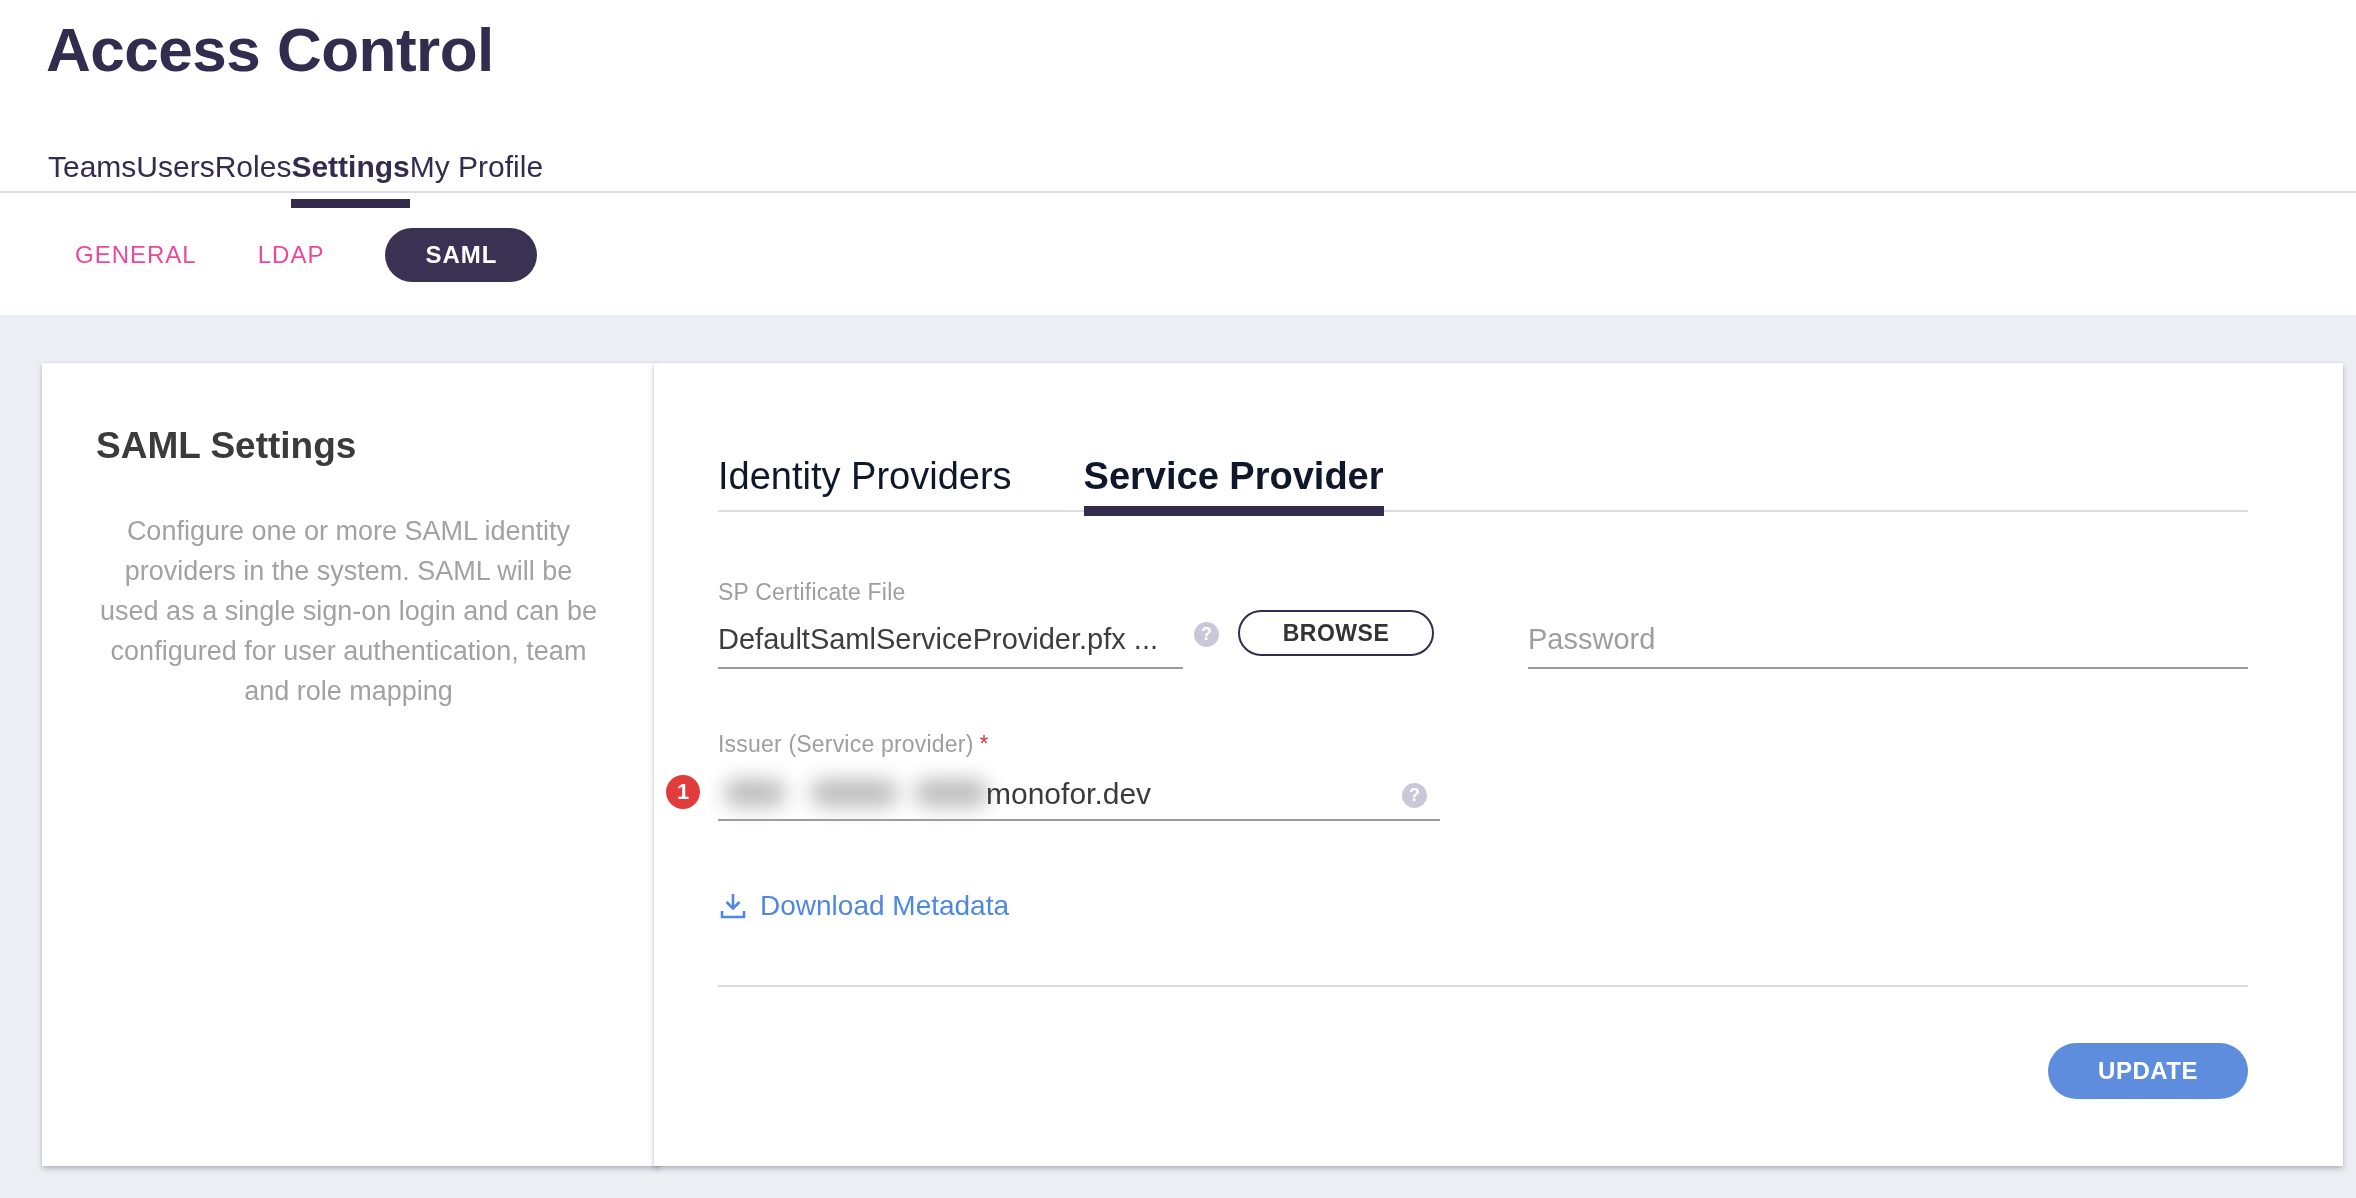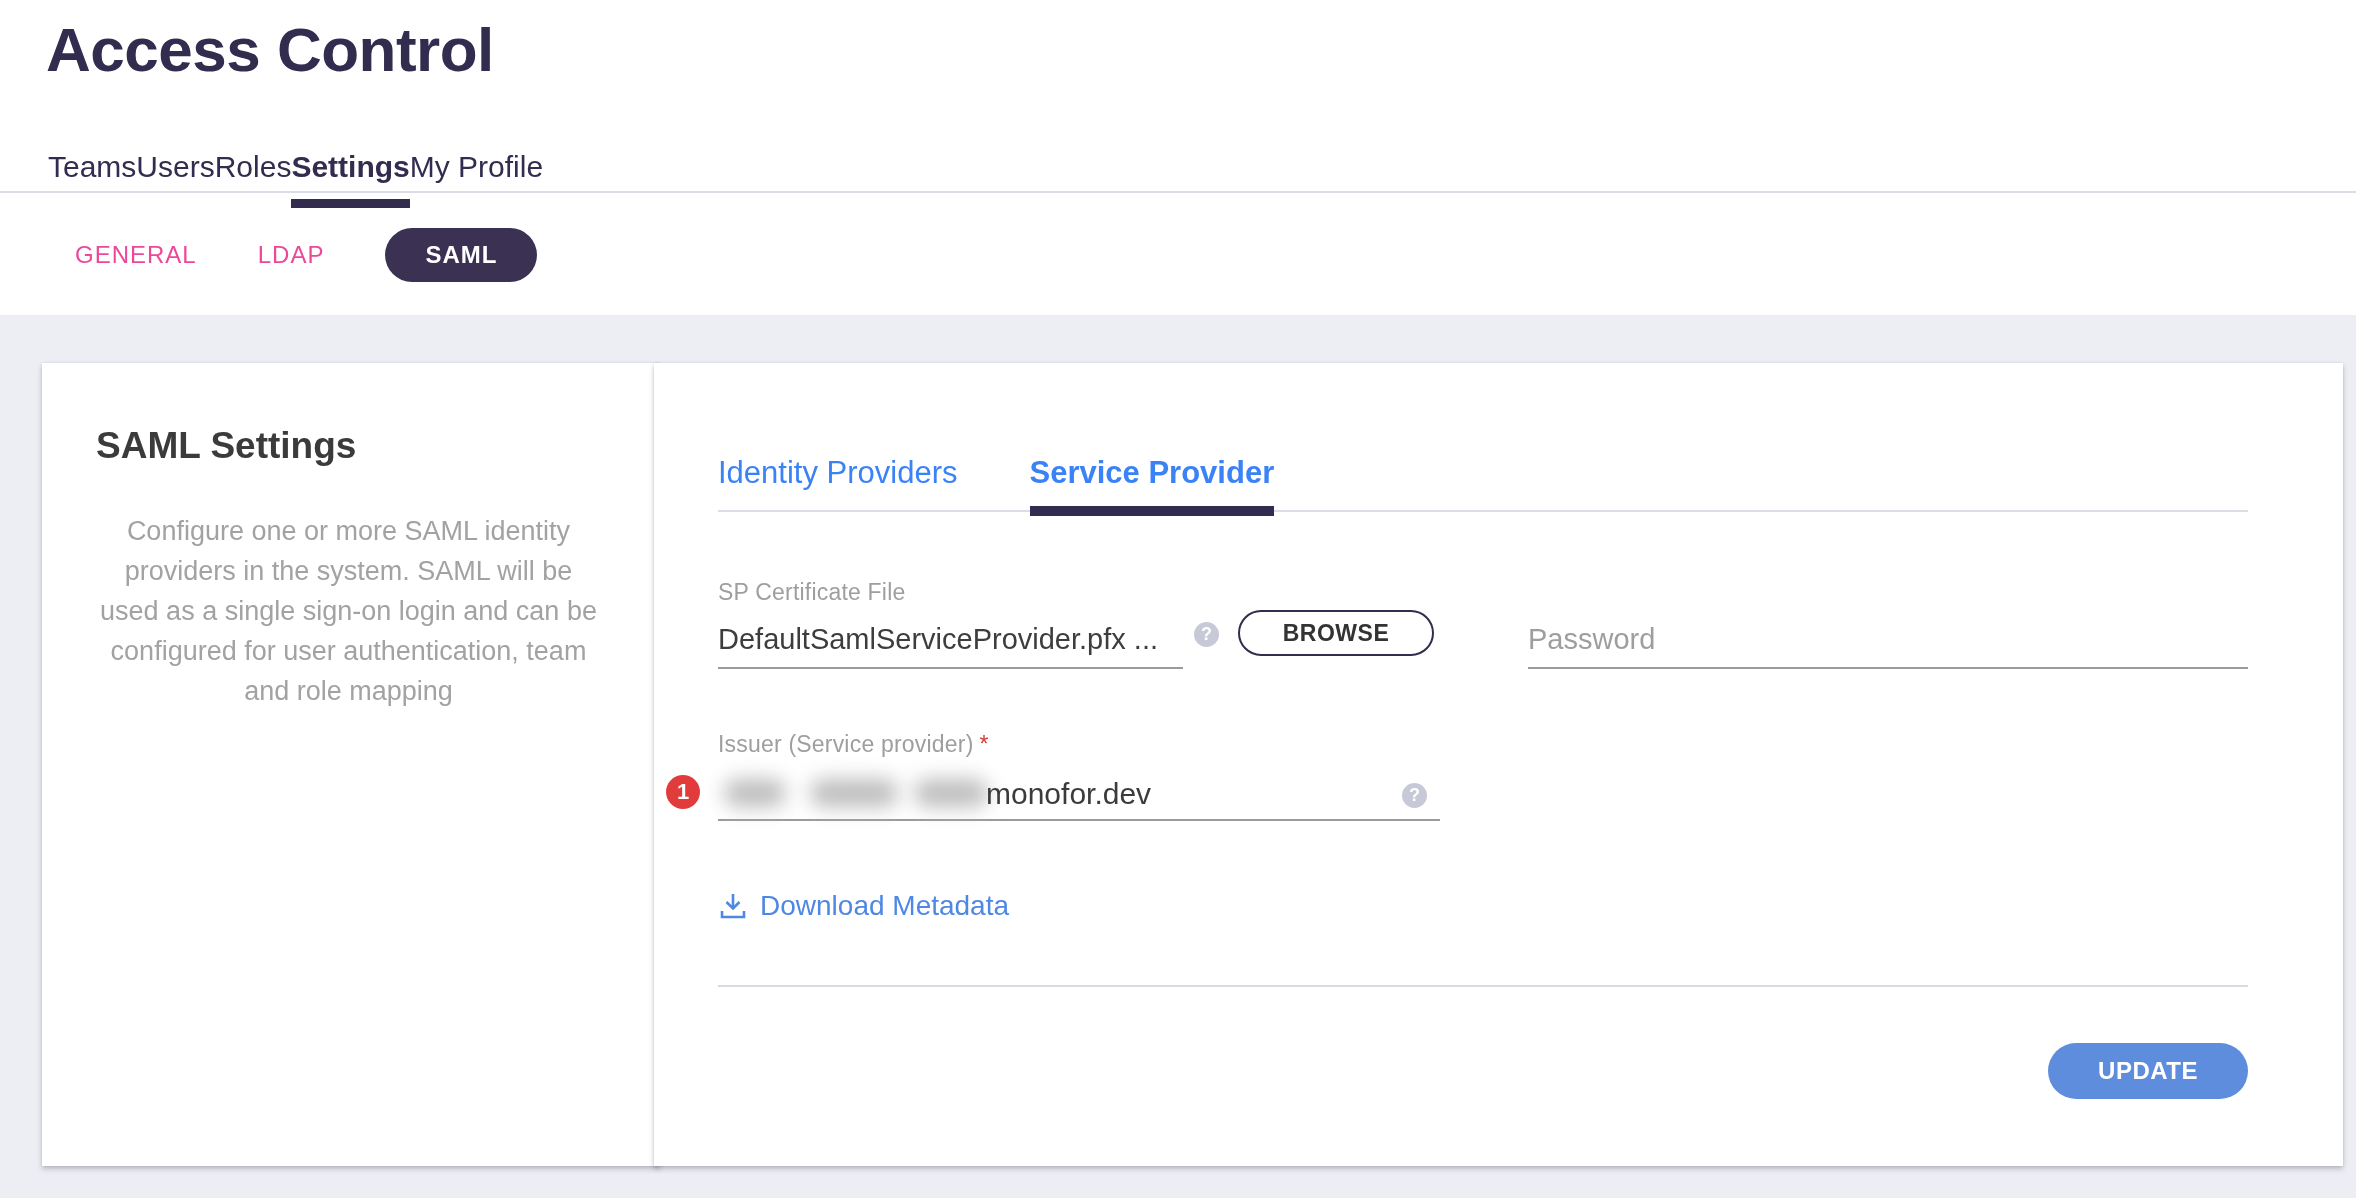--- a/index.html
+++ b/index.html
@@ -60,21 +60,21 @@
     position: absolute; left: 54px; top: 62px;
     font-size: 37px; font-weight: 700; color: #3b3b3b;
   }
   .left-card p {
     position: absolute; left: 54px; top: 148px; width: 505px;
     font-size: 27px; line-height: 40px; color: #a2a2a2;
   }
 
   
   .panel-tabs { position: absolute; left: 64px; top: 92px; display: flex; gap: 72px; }
-  .ptab { position: relative; font-size: 31px; color: #3b82f6; cursor: pointer; white-space: nowrap; }
+  .ptab { position: relative; font-size: 38px; color: #0f172a; cursor: pointer; white-space: nowrap; }
   .ptab.active { font-weight: 700; }
   .ptab.active::after {
     content: ""; position: absolute; left: 0; right: 0; top: 51px; height: 10px;
     background: #332c4f; z-index: 2;
   }
   .ptabs-rule {
     position: absolute; left: 64px; top: 147px; width: 1530px; height: 2px;
     background: #dcdce6;
   }
 

